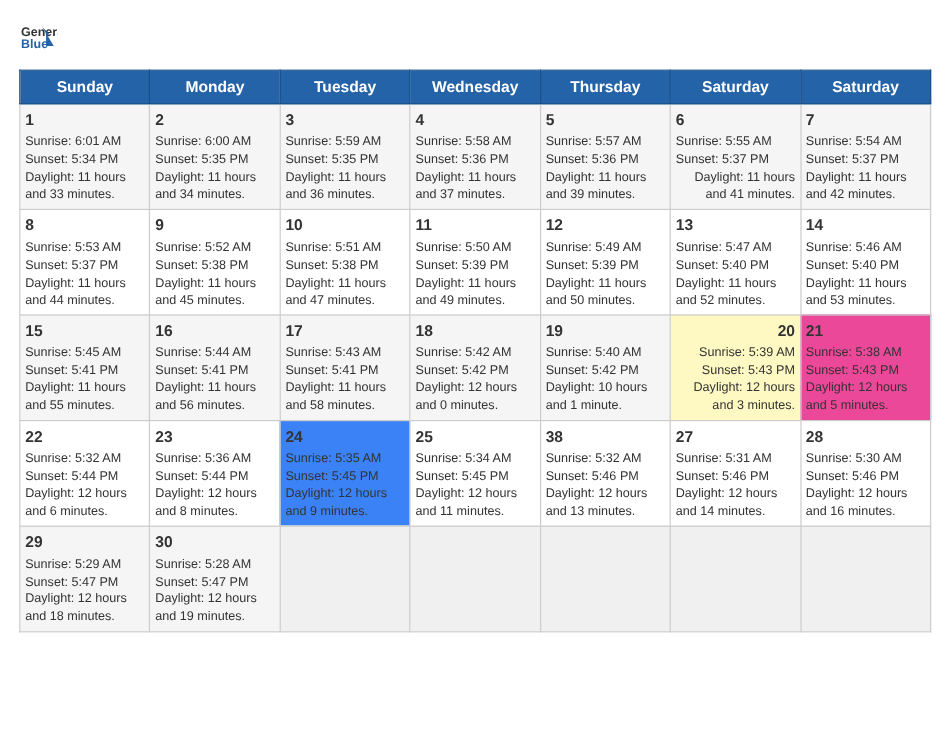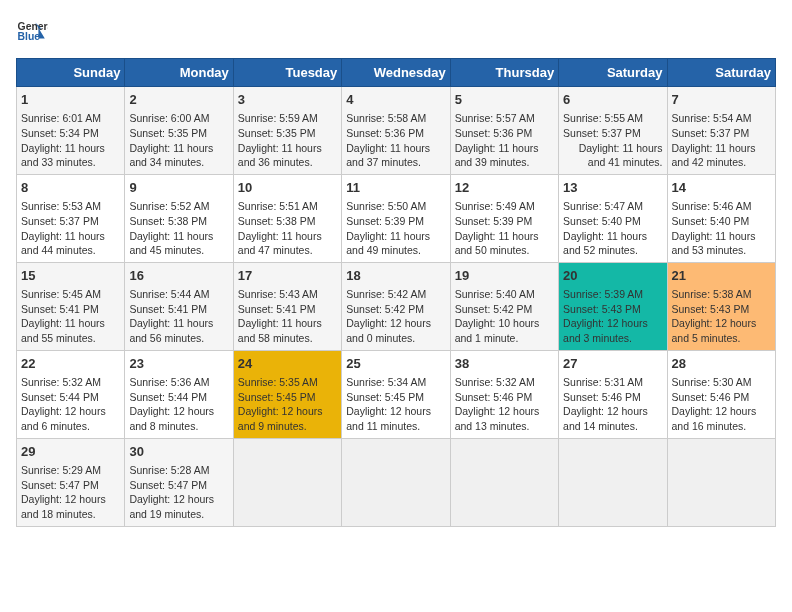--- a/index.html
+++ b/index.html
@@ -40,21 +40,21 @@
     }
     table {
       width: 100%;
       border-collapse: collapse;
       font-size: 10.5px;
     }
     thead tr th {
       background-color: #2563a8;
       color: #fff;
       padding: 6px 4px;
-      text-align: right;
+      text-align: center;
       font-size: 13px;
       font-weight: bold;
       border: 1px solid #1a4f8a;
     }
     tbody tr td {
       border: 1px solid #ccc;
       vertical-align: top;
       padding: 4px 4px;
       width: 14.28%;
       color: #333;
@@ -222,47 +222,47 @@
           <span style="display: block;">Sunrise: 5:42 AM</span>
           <span style="display: block;">Sunset: 5:42 PM</span>
           <span style="display: block;">Daylight: 12 hours and 0 minutes.</span>
         </td>
         <td style="background-color: rgb(245, 245, 245);">
           <span class="day-num">19</span>
           <span style="display: block;">Sunrise: 5:40 AM</span>
           <span style="display: block;">Sunset: 5:42 PM</span>
           <span style="display: block;">Daylight: 10 hours and 1 minute.</span>
         </td>
-        <td style="background-color: #14b8a6;">
+        <td style="background-color: #fef9c3; text-align: right;">
           <span class="day-num">20</span>
           <span style="display: block;">Sunrise: 5:39 AM</span>
           <span style="display: block;">Sunset: 5:43 PM</span>
           <span style="display: block;">Daylight: 12 hours and 3 minutes.</span>
         </td>
-        <td style="background-color: #fdba74;">
+        <td style="background-color: #ec4899;">
           <span class="day-num">21</span>
           <span style="display: block;">Sunrise: 5:38 AM</span>
           <span style="display: block;">Sunset: 5:43 PM</span>
           <span style="display: block;">Daylight: 12 hours and 5 minutes.</span>
         </td>
       </tr>
       <tr>
         <td style="background-color: rgb(255, 255, 255);">
           <span class="day-num">22</span>
           <span style="display: block;">Sunrise: 5:32 AM</span>
           <span style="display: block;">Sunset: 5:44 PM</span>
           <span style="display: block;">Daylight: 12 hours and 6 minutes.</span>
         </td>
         <td style="background-color: rgb(255, 255, 255);">
           <span class="day-num">23</span>
           <span style="display: block;">Sunrise: 5:36 AM</span>
           <span style="display: block;">Sunset: 5:44 PM</span>
           <span style="display: block;">Daylight: 12 hours and 8 minutes.</span>
         </td>
-        <td style="background-color: #eab308; margin-left: 31px;">
+        <td style="background-color: #3b82f6; margin-left: 31px;">
           <span class="day-num">24</span>
           <span style="display: block;">Sunrise: 5:35 AM</span>
           <span style="display: block;">Sunset: 5:45 PM</span>
           <span style="display: block;">Daylight: 12 hours and 9 minutes.</span>
         </td>
         <td style="background-color: rgb(255, 255, 255);">
           <span class="day-num">25</span>
           <span style="display: block;">Sunrise: 5:34 AM</span>
           <span style="display: block;">Sunset: 5:45 PM</span>
           <span style="display: block;">Daylight: 12 hours and 11 minutes.</span>

